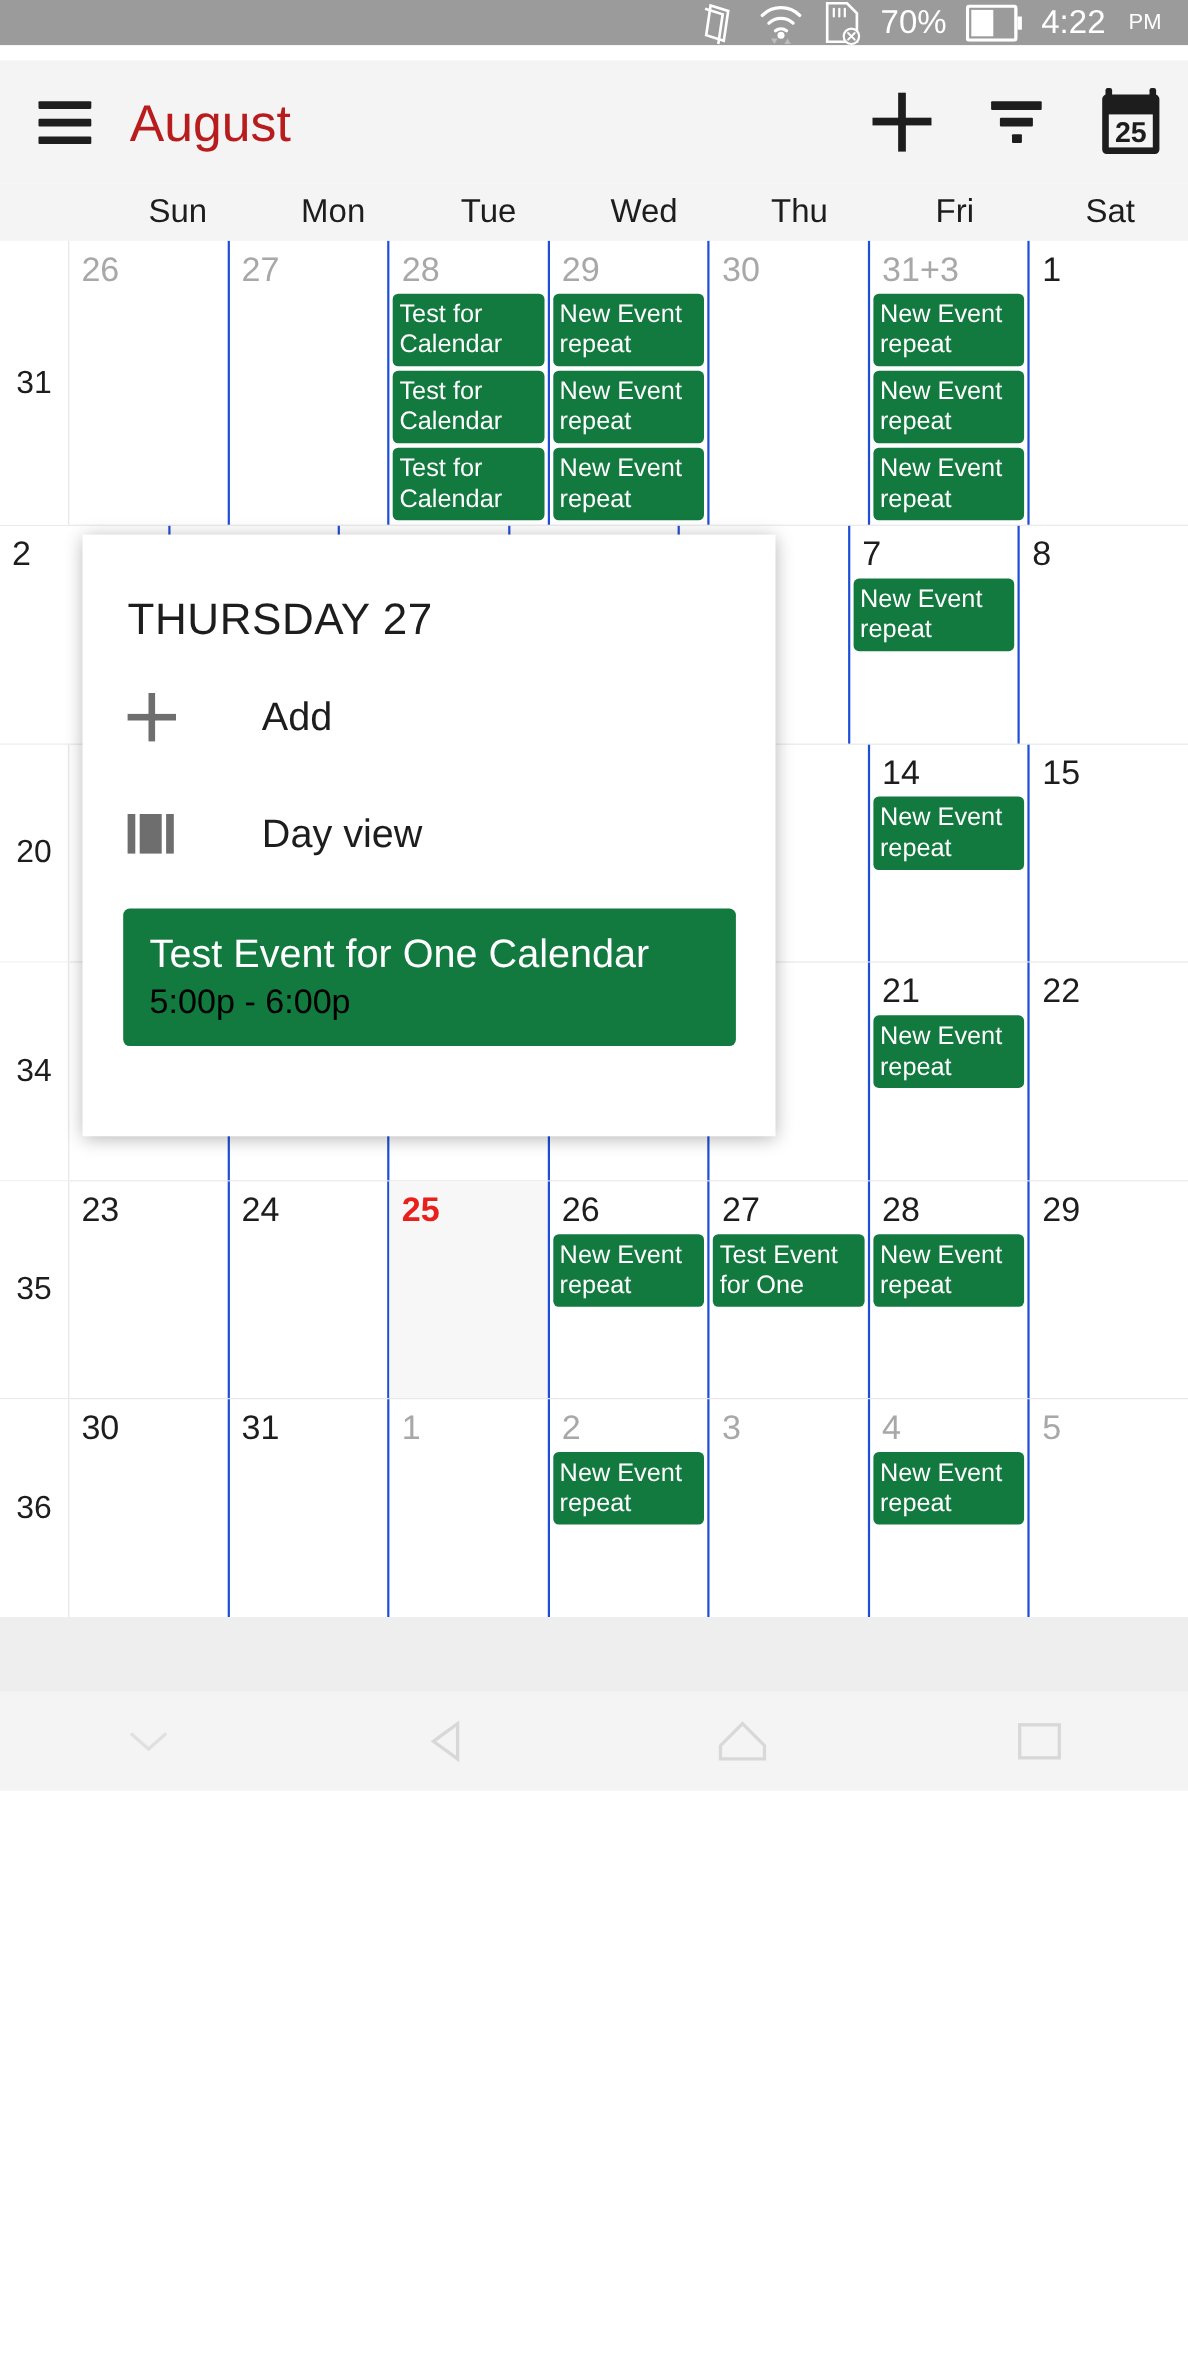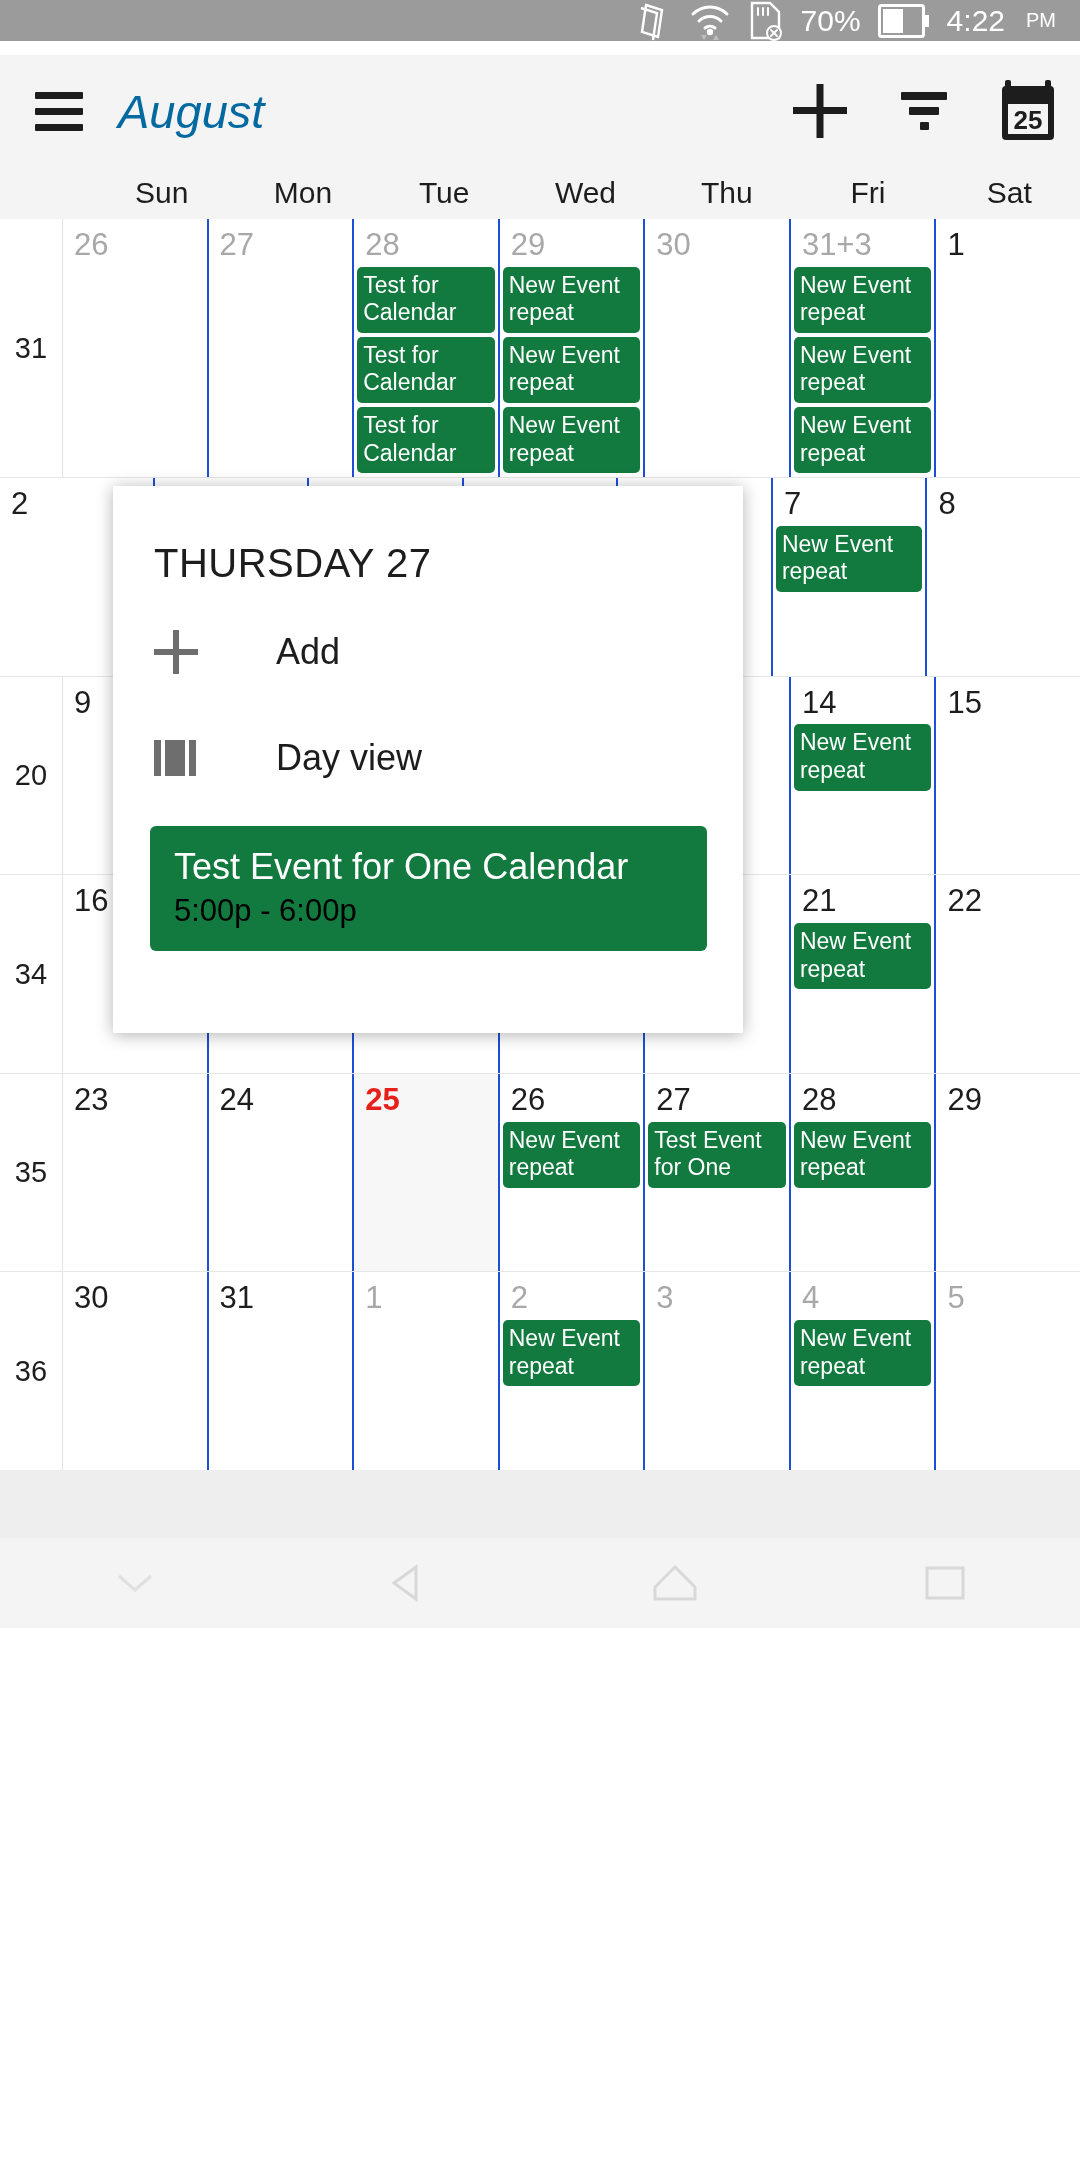--- a/index.html
+++ b/index.html
@@ -24,21 +24,21 @@
 
   
   .appbar {
     position:absolute; top:55px; left:0; width:1080px; height:112px;
     background:#f4f4f4; display:flex; align-items:center;
   }
   .ab-burger { width:118px; display:flex; align-items:center; justify-content:center; cursor:pointer; }
   .burger-lines { width:48px; }
   .burger-lines span { display:block; height:7px; background:#1d1d1d; border-radius:1px; margin-bottom:9px; }
   .burger-lines span:last-child { margin-bottom:0; }
-  .ab-title { font-size:47px; color:#0369a1; font-weight:400; flex:0 0 auto;font-style:italic; }
+  .ab-title { font-size:47px; color:#b91c1c; font-weight:400; flex:0 0 auto; }
   .ab-spacer { flex:1 1 auto; }
   .ab-action { width:104px; display:flex; align-items:center; justify-content:center; cursor:pointer; }
 
   
   .weekdays {
     position:absolute; top:167px; left:0; width:1080px; height:52px;
     background:#f4f4f4; display:flex;padding-left:28px;
   }
   .wk-spacer { width:63px; flex:0 0 63px; }
   .wd-cell {
@@ -76,21 +76,20 @@
     font-size:23px; line-height:1.2; padding:5px 6px 6px 6px;
     margin-bottom:4px; overflow:hidden;
   }
   .ev .l2 { display:block; }
 
   
   .dialog {
     position:absolute; left:75px; top:486px; width:630px; height:547px;
     background:#ffffff; box-shadow:0 2px 16px rgba(0,0,0,0.30);
     z-index:40;
-    margin-left:38px;
   }
   .dlg-title {
     font-size:40px; color:#1d1d1d; font-weight:400;
     letter-spacing:0.5px; padding:55px 0 0 41px;
   }
   .dlg-item {
     display:flex; align-items:center; height:92px; cursor:pointer;
     padding-left:41px; margin-top:20px;
   }
   .dlg-item.second { margin-top:14px; }

